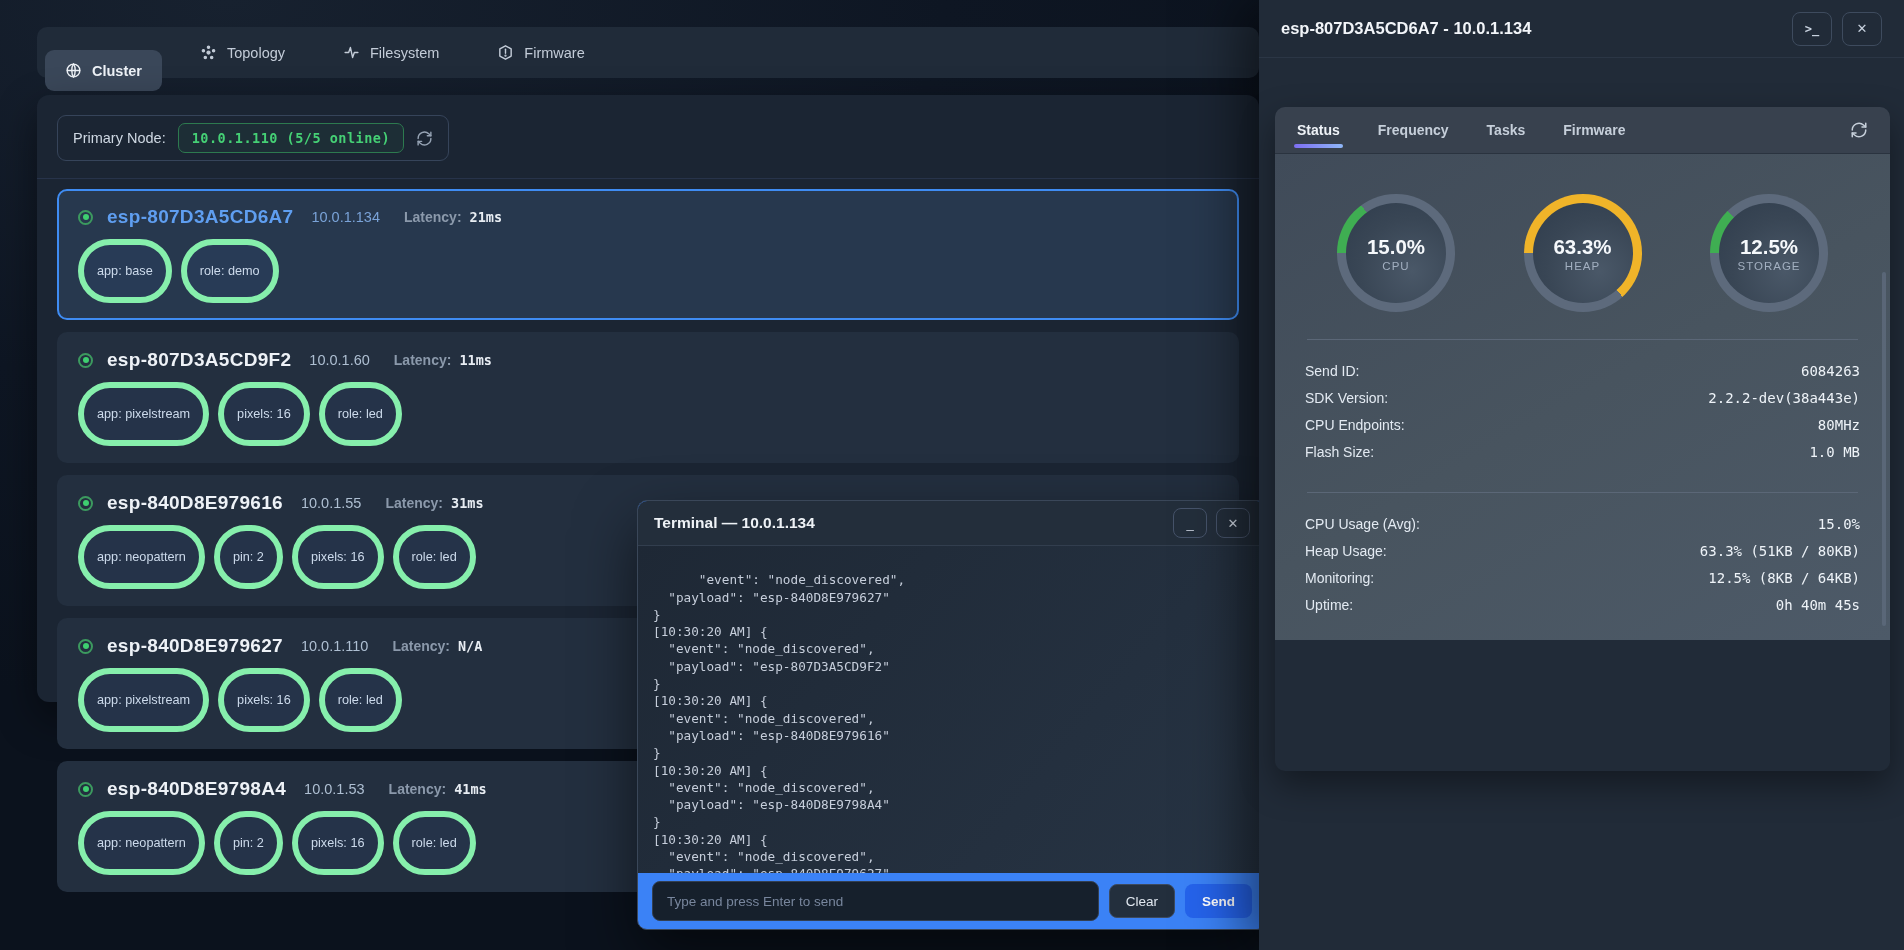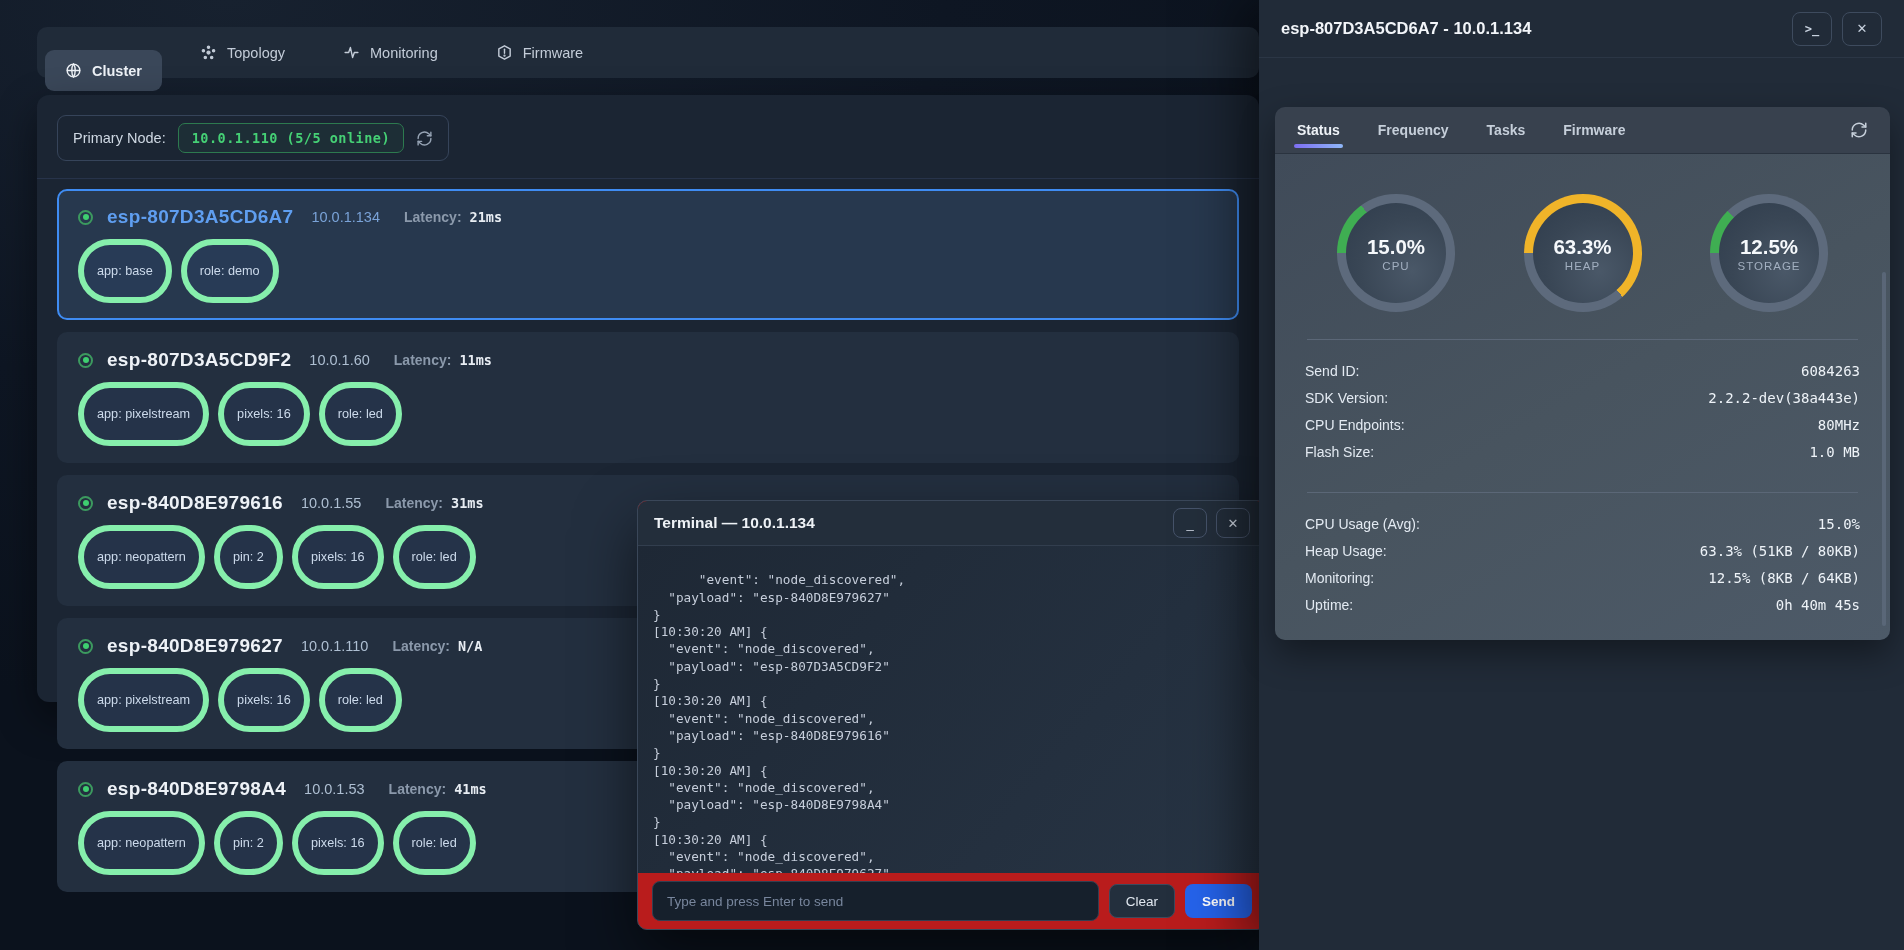--- a/index.html
+++ b/index.html
@@ -62,21 +62,21 @@
   .lat-value { font-size:13.5px; font-weight:700; color:#e8edf3; margin-left:8px; font-family:"DejaVu Sans Mono", monospace; }
   .tag-row { display:flex; gap:9px; margin-top:11px; }
   .tag {
     font-size:12.7px; color:#ccdaeb; border:6px solid #86efac; background:rgba(63,108,190,.08);
     padding:19px 13px; border-radius:999px; white-space:nowrap;
   }
 
   
   .terminal {
     position:absolute; left:637px; top:500px; width:630px; height:430px;
-    background:#b91c1c; border:1px solid #3a4759; border-radius:10px;
+    background:#3b82f6; border:1px solid #3a4759; border-radius:10px;
     box-shadow:0 26px 60px rgba(0,0,0,.55); z-index:5;
     display:flex; flex-direction:column; overflow:hidden;
   }
   .t-header { flex:0 0 45px; display:flex; align-items:center; padding:0 16px; border-bottom:1px solid #323e4e; background:#232e3b; }
   .t-title { font-size:15.5px; font-weight:700; color:#eef2f6; }
   .t-buttons { margin-left:auto; display:flex; gap:9px; }
   .t-btn {
     width:34px; height:30px; border:1px solid #46536a; border-radius:8px; background:transparent;
     color:#cfd7e2; display:grid; place-items:center; font-size:13px; cursor:pointer; line-height:1;
   }
@@ -104,21 +104,21 @@
   .p-header { height:58px; display:flex; align-items:center; padding:0 22px; border-bottom:1px solid #2b3645; }
   .p-title { font-size:16.5px; font-weight:700; color:#f2f5f9; }
   .p-buttons { margin-left:auto; display:flex; gap:10px; }
   .p-btn {
     width:40px; height:34px; border:1px solid #3e4b5e; border-radius:8px; background:transparent;
     color:#c8d2df; display:grid; place-items:center; font-size:13px; cursor:pointer; line-height:1;
   }
   .p-btn.term { font-family:"DejaVu Sans Mono", monospace; font-size:12px; font-weight:700; }
 
   .status-card {
-    position:absolute; left:16px; top:107px; width:615px; height:533px;
+    position:absolute; left:16px; top:107px; width:615px; height:664px;
     border-radius:10px; overflow:hidden; box-shadow:0 14px 34px rgba(0,0,0,.4);
   }
   .tab-bar {
     height:47px; background:#38414e; display:flex; align-items:center;
     padding:0 22px; gap:38px; border-bottom:1px solid #2a333f;
   }
   .tab { position:relative; height:100%; display:flex; align-items:center; font-size:14px; font-weight:600; color:#c6cfda; cursor:pointer; }
   .tab.active { color:#eef2f7; }
   .tab.active::after {
     content:""; position:absolute; left:-3px; right:-3px; bottom:5px; height:4px; border-radius:2px;
@@ -172,21 +172,21 @@
         </svg>
       </span>
       <span class="nav-label">Topology</span>
     </div>
     <div class="nav-item">
       <span class="nav-icon">
         <svg viewBox="0 0 24 24" fill="none" stroke="currentColor" stroke-width="2" stroke-linecap="round" stroke-linejoin="round">
           <polyline points="3 12 8 12 10.5 5 13.5 19 16 12 21 12"></polyline>
         </svg>
       </span>
-      <span class="nav-label">Monitoring</span>
+      <span class="nav-label">Filesystem</span>
     </div>
     <div class="nav-item">
       <span class="nav-icon">
         <svg viewBox="0 0 24 24" fill="none" stroke="currentColor" stroke-width="2" stroke-linecap="round" stroke-linejoin="round">
           <path d="M12 2.5 20 7v10l-8 4.5L4 17V7z"></path>
           <line x1="12" y1="7.5" x2="12" y2="13"></line>
           <circle cx="12" cy="16.5" r="0.6" fill="currentColor"></circle>
         </svg>
       </span>
       <span class="nav-label">Firmware</span>

